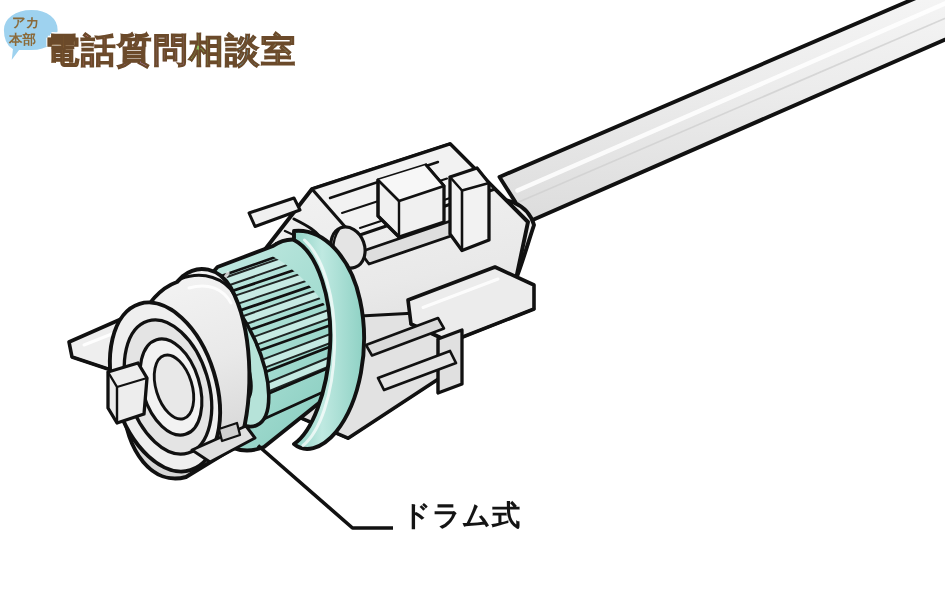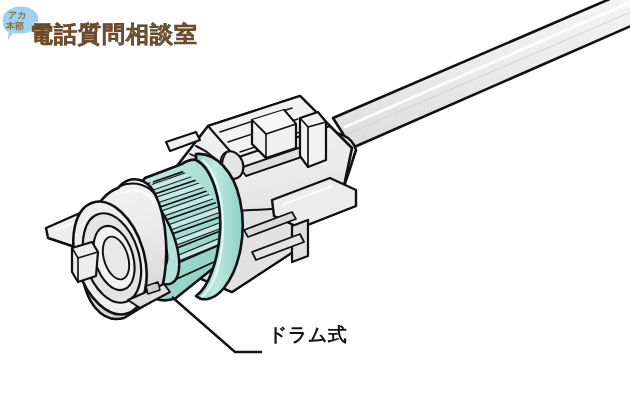--- a/index.html
+++ b/index.html
@@ -65,21 +65,21 @@
     top: 0;
     width: 630px;
     height: 400px;
     z-index: 10;
   }
 
   
   #caption-block {
     position: absolute;
     left: 268px;
-    top: 322px;
+    top: 332px;
     z-index: 45;
   }
   .caption-line {
     font-family: "DejaVu Sans", "Liberation Sans", sans-serif;
     font-size: 19px;
     font-weight: bold;
     color: #141414;
     line-height: 25px;
     letter-spacing: 0.5px;
     white-space: nowrap;

